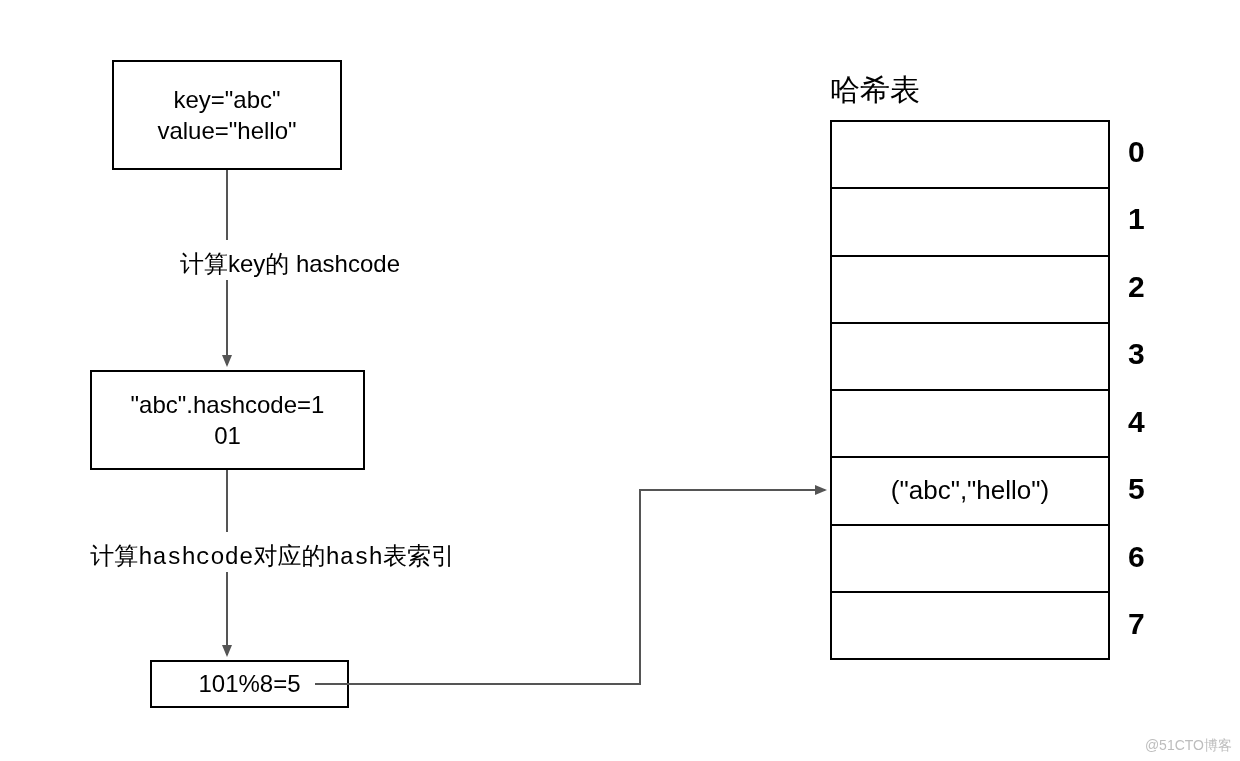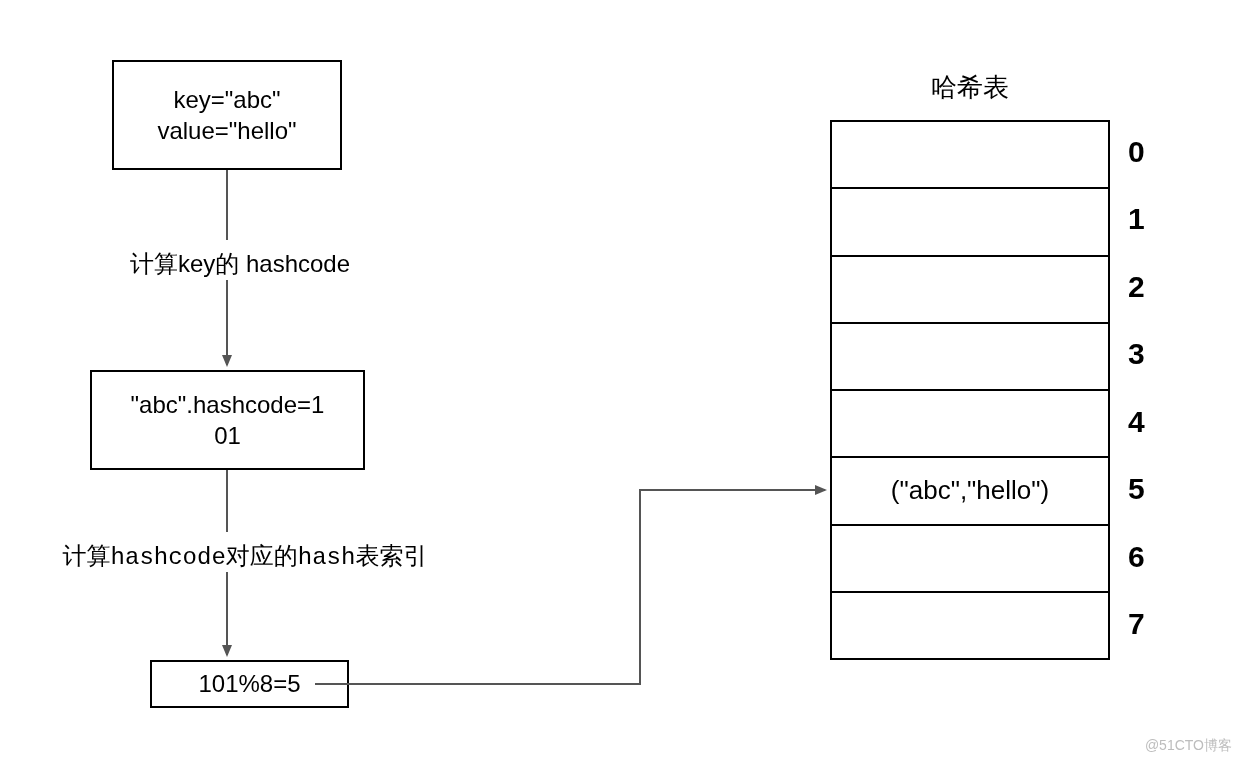--- a/index.html
+++ b/index.html
@@ -20,26 +20,25 @@
     justify-content: center;
     text-align: center;
     font-size: 24px;
     line-height: 1.3;
     box-sizing: border-box;
     padding: 4px 8px;
   }
   .label {
     position: absolute;
     font-size: 24px;
-    text-align: center;
+    text-align: right;
   }
   .title {
     position: absolute;
-    font-size: 26px;
-    text-align: center;
+    font-size: 30px;
   }
   .table-outer {
     position: absolute;
     border: 2px solid #000;
     box-sizing: border-box;
     display: flex;
     flex-direction: column;
   }
   .table-row {
     flex: 1 1 0;

